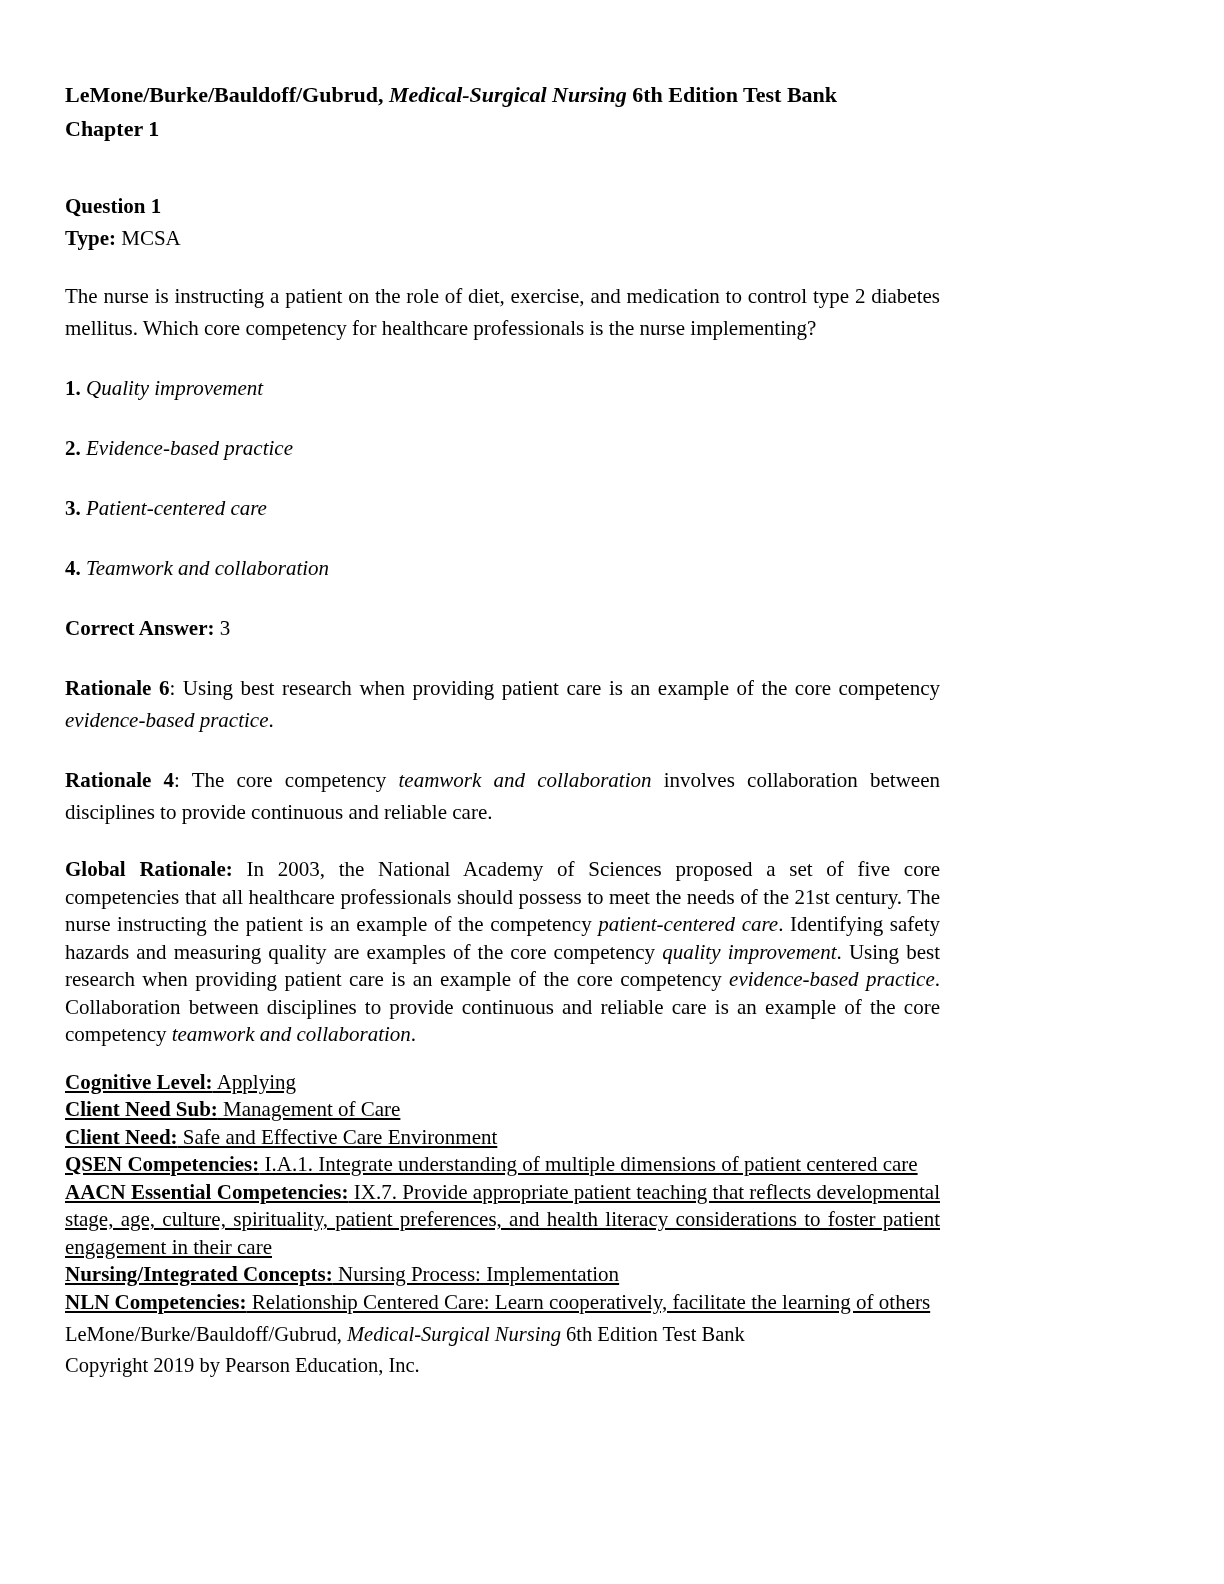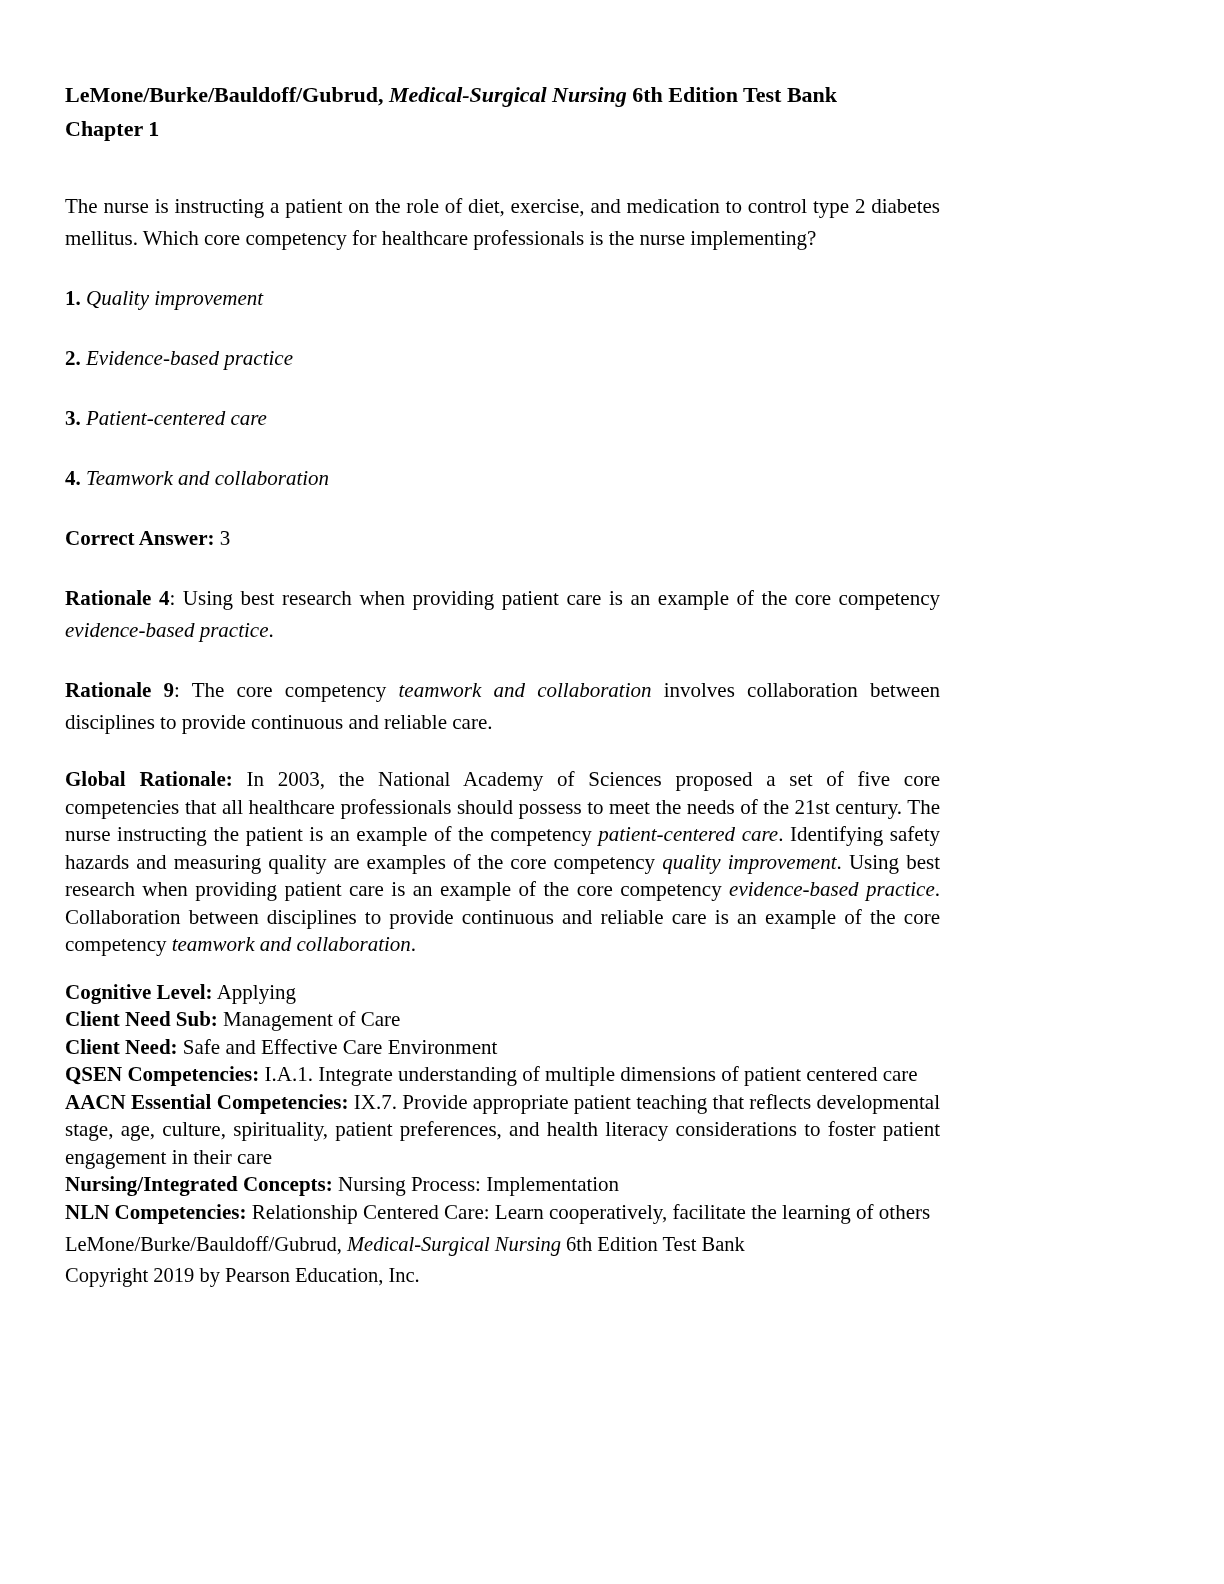--- a/index.html
+++ b/index.html
@@ -30,52 +30,54 @@
     text-align: left;
   }
   .question-header { margin-bottom: 26px; }
   .tight { line-height: 27.5px; }
   .global-rationale { margin-bottom: 20px; }
   .meta-line {
     font-size: 21px;
     line-height: 27.5px;
     text-align: justify;
     margin-bottom: 0;
+    text-decoration: underline;
   }
   .footer-line {
     font-size: 20.5px;
     line-height: 31px;
     text-align: left;
     margin-bottom: 0;
   }
   .footer-block { margin-top: 3px; }
   .seg-n { font-weight: normal; font-style: normal; }
   .seg-b { font-weight: bold; }
   .seg-i { font-style: italic; }
   .seg-bi { font-weight: bold; font-style: italic; }
 </style>
 </head>
 <body>
 
 <div class="page">
 
   <div class="para title-block"><span class="seg-b">LeMone/Burke/Bauldoff/Gubrud, </span><span class="seg-bi">Medical-Surgical Nursing</span><span class="seg-b"> 6th Edition Test Bank</span><br><span class="seg-b">Chapter 1</span></div>
 
+  <div class="para question-header"><span class="seg-b">Question 1</span><br><span class="seg-b">Type:</span><span class="seg-n"> MCSA</span></div>
 
   <div class="para"><span class="seg-n">The nurse is instructing a patient on the role of diet, exercise, and medication to control type 2 diabetes mellitus. Which core competency for healthcare professionals is the nurse implementing?</span></div>
 
   <div class="para"><span class="seg-b">1. </span><span class="seg-i">Quality improvement</span></div>
   <div class="para"><span class="seg-b">2. </span><span class="seg-i">Evidence-based practice</span></div>
   <div class="para"><span class="seg-b">3. </span><span class="seg-i">Patient-centered care</span></div>
   <div class="para"><span class="seg-b">4. </span><span class="seg-i">Teamwork and collaboration</span></div>
 
   <div class="para"><span class="seg-b">Correct Answer:</span><span class="seg-n"> 3</span></div>
 
-  <div class="para"><span class="seg-b">Rationale 4</span><span class="seg-n">: Using best research when providing patient care is an example of the core competency </span><span class="seg-i">evidence-based practice</span><span class="seg-n">.</span></div>
-  <div class="para"><span class="seg-b">Rationale 9</span><span class="seg-n">: The core competency </span><span class="seg-i">teamwork and collaboration</span><span class="seg-n"> involves collaboration between disciplines to provide continuous and reliable care.</span></div>
+  <div class="para"><span class="seg-b">Rationale 6</span><span class="seg-n">: Using best research when providing patient care is an example of the core competency </span><span class="seg-i">evidence-based practice</span><span class="seg-n">.</span></div>
+  <div class="para"><span class="seg-b">Rationale 4</span><span class="seg-n">: The core competency </span><span class="seg-i">teamwork and collaboration</span><span class="seg-n"> involves collaboration between disciplines to provide continuous and reliable care.</span></div>
 
   <div class="para tight global-rationale"><span class="seg-b">Global Rationale: </span><span class="seg-n">In 2003, the National Academy of Sciences proposed a set of five core competencies that all healthcare professionals should possess to meet the needs of the 21st century. The nurse instructing the patient is an example of the competency </span><span class="seg-i">patient-centered care</span><span class="seg-n">. Identifying safety hazards and measuring quality are examples of the core competency </span><span class="seg-i">quality improvement</span><span class="seg-n">. Using best research when providing patient care is an example of the core competency </span><span class="seg-i">evidence-based practice</span><span class="seg-n">. Collaboration between disciplines to provide continuous and reliable care is an example of the core competency </span><span class="seg-i">teamwork and collaboration</span><span class="seg-n">.</span></div>
 
   <div>
     <div class="meta-line"><span class="seg-b">Cognitive Level:</span><span class="seg-n"> Applying</span></div>
     <div class="meta-line"><span class="seg-b">Client Need Sub:</span><span class="seg-n"> Management of Care</span></div>
     <div class="meta-line"><span class="seg-b">Client Need:</span><span class="seg-n"> Safe and Effective Care Environment</span></div>
     <div class="meta-line"><span class="seg-b">QSEN Competencies:</span><span class="seg-n"> I.A.1. Integrate understanding of multiple dimensions of patient centered care</span></div>
     <div class="meta-line"><span class="seg-b">AACN Essential Competencies:</span><span class="seg-n"> IX.7. Provide appropriate patient teaching that reflects developmental stage, age, culture, spirituality, patient preferences, and health literacy considerations to foster patient engagement in their care</span></div>
     <div class="meta-line"><span class="seg-b">Nursing/Integrated Concepts:</span><span class="seg-n"> Nursing Process: Implementation</span></div>

